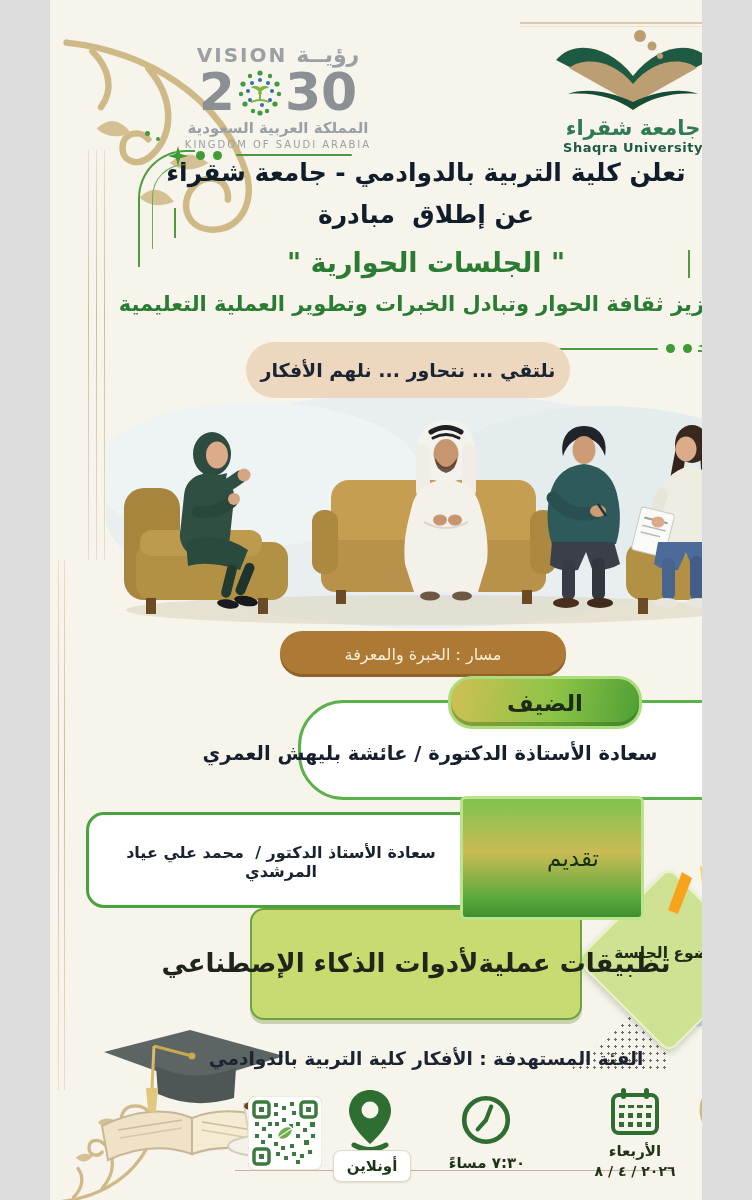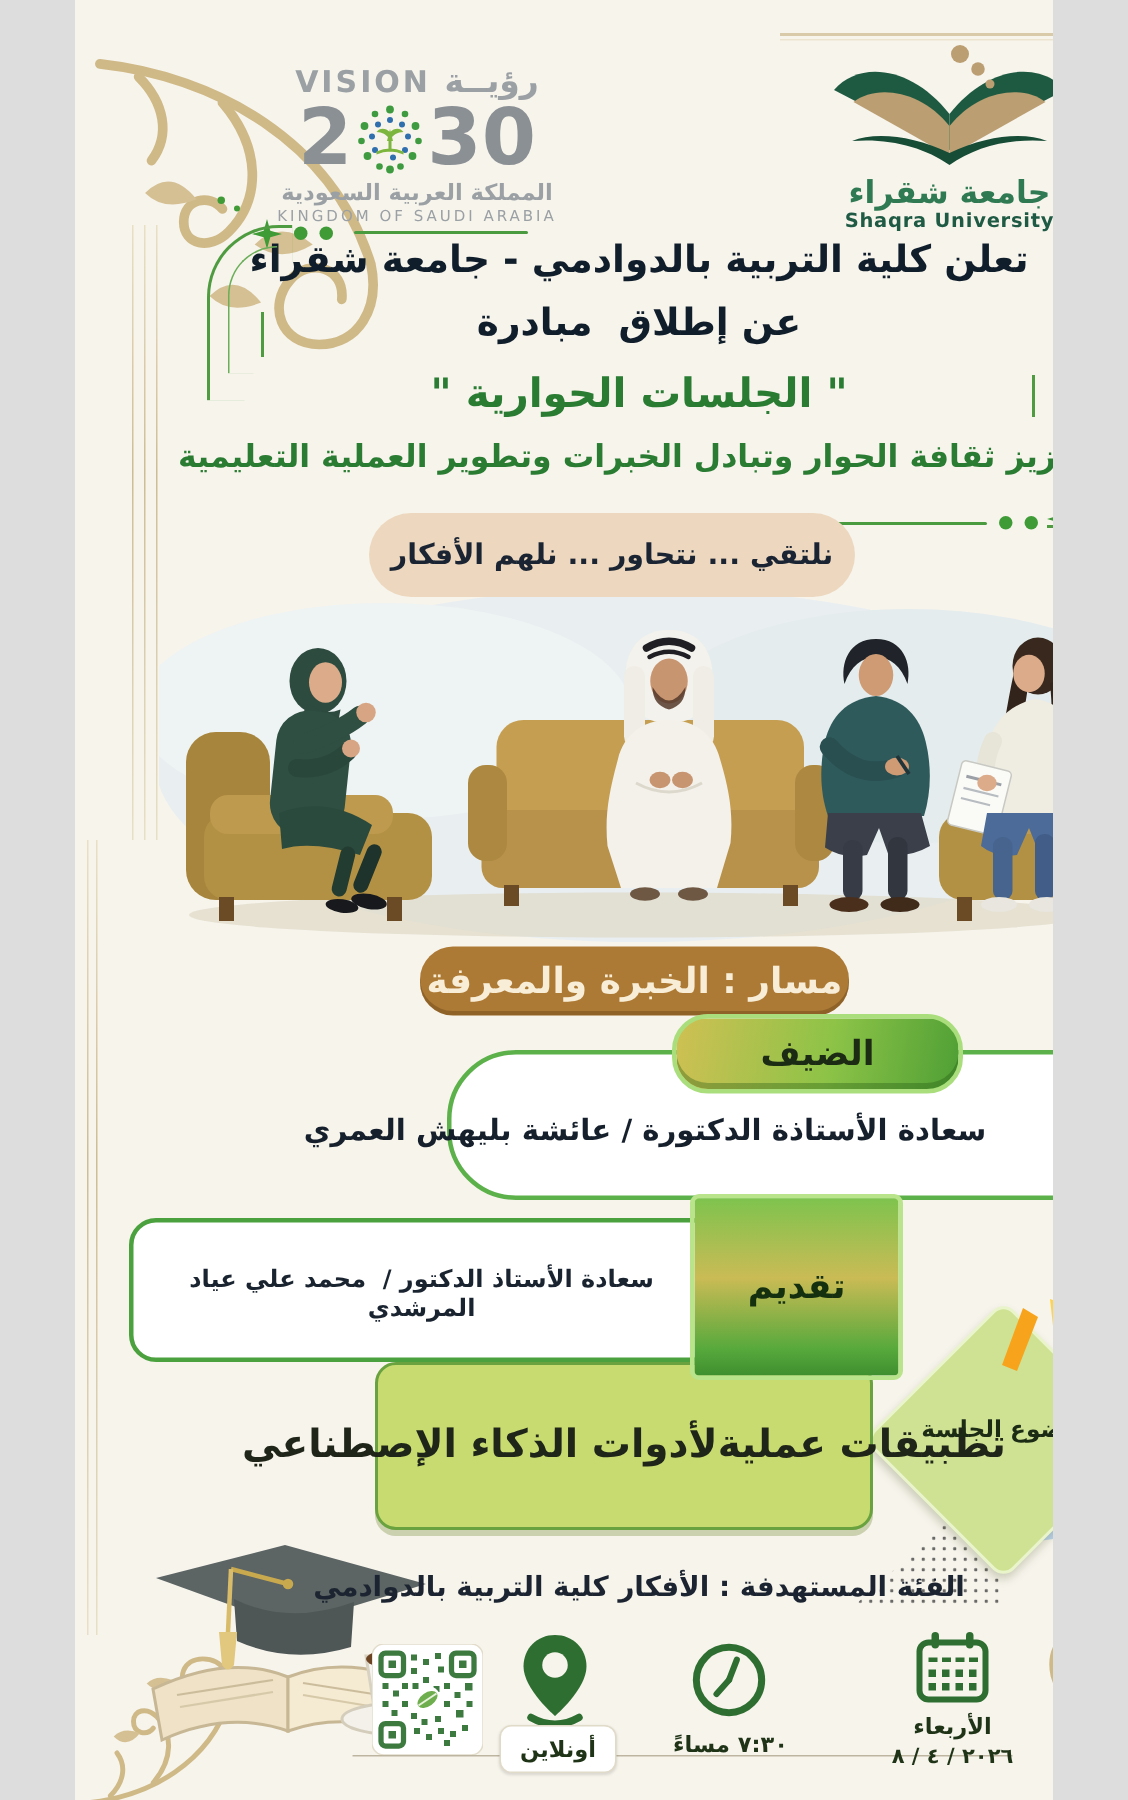--- a/index.html
+++ b/index.html
@@ -41,35 +41,35 @@
   .bracket-br-i{left:662px;top:238px;width:34px;height:86px;border-right:1.5px solid #6aae58;border-bottom:1.5px solid #6aae58;border-bottom-right-radius:36px;}
   .dash-r{left:638px;top:250px;width:1.5px;height:28px;background:#4f9c40;}
   
   .bubble{left:196px;top:342px;width:324px;height:56px;background:#edd8bf;border-radius:30px;
           display:flex;align-items:center;justify-content:center;font-size:19px;font-weight:bold;color:#1a2433;z-index:2;}
   
   .scene{left:56px;top:392px;width:640px;height:240px;z-index:1;}
   
   .track{left:230px;top:631px;width:286px;height:46px;background:#ad7a35;border-radius:22px;
          box-shadow:inset 0 -3px 0 rgba(90,55,15,.35);display:flex;align-items:center;justify-content:center;
-         font-size:24px;font-weight:bold;color:#f8edd6;z-index:5;}
+         font-size:16px;font-weight:normal;color:#f8edd6;z-index:5;}
   
   .guest-capsule{left:248px;top:700px;width:470px;height:94px;background:#fff;border:3.5px solid #5cb14a;border-radius:46px;z-index:4;}
   .guest-name{left:30px;top:742px;width:700px;font-size:19.5px;font-weight:bold;color:#16202c;z-index:4;}
   .guest-pill{left:398px;top:676px;width:188px;height:47px;border-radius:24px;
       background:linear-gradient(100deg,#cfc053 0%,#8cc347 55%,#4f9f35 100%);
       border:3px solid #aade7d;box-shadow:inset 0 -4px 0 rgba(35,90,20,.35);
       display:flex;align-items:center;justify-content:center;font-size:23px;font-weight:bold;color:#1c2b14;z-index:5;}
   
   .pres-box{left:36px;top:812px;width:388px;height:90px;background:#fff;border:3px solid #4ba13e;border-radius:18px;z-index:4;}
   .pres-name{left:46px;top:843px;width:370px;font-size:16px;font-weight:bold;color:#1a2430;z-index:4;}
   .pres-label{left:410px;top:796px;width:136px;height:118px;border-radius:6px;
       background:linear-gradient(#7fc34e 0%,#cabb55 45%,#57a93c 85%,#3f8f2f 100%);
       border:3px solid #b9e48b;display:flex;align-items:center;justify-content:center;
-      font-size:23px;font-weight:bold;color:#15300f;z-index:5;}
+      font-size:23px;font-weight:normal;color:#15300f;z-index:5;padding-left:42px;}
   
   .paper-blue{position:absolute;background:#abcbec;border-radius:6px;z-index:3;}
   .halftone{left:520px;top:980px;width:100px;height:90px;z-index:3;opacity:.75;
       background-image:radial-gradient(#3a3a3a 1.1px,transparent 1.3px);background-size:7px 7px;
       clip-path:polygon(0 100%,100% 0,100% 100%);}
   .diamond{left:553px;top:894px;width:128px;height:128px;background:#cfe294;border:2px solid #e9f4cb;
       transform:rotate(45deg);border-radius:10px;z-index:4;box-shadow:2px 3px 6px rgba(80,90,40,.25);}
   .diamond-label{left:518px;top:944px;width:160px;font-size:15.5px;font-weight:bold;color:#1c2b14;z-index:6;text-align:right;}
   .topic-box{left:200px;top:908px;width:328px;height:108px;background:#c8db71;border:2.5px solid #69a23f;border-radius:14px;
       box-shadow:0 4px 0 rgba(120,140,60,.35);z-index:4;display:flex;flex-direction:row;align-items:center;justify-content:center;}

